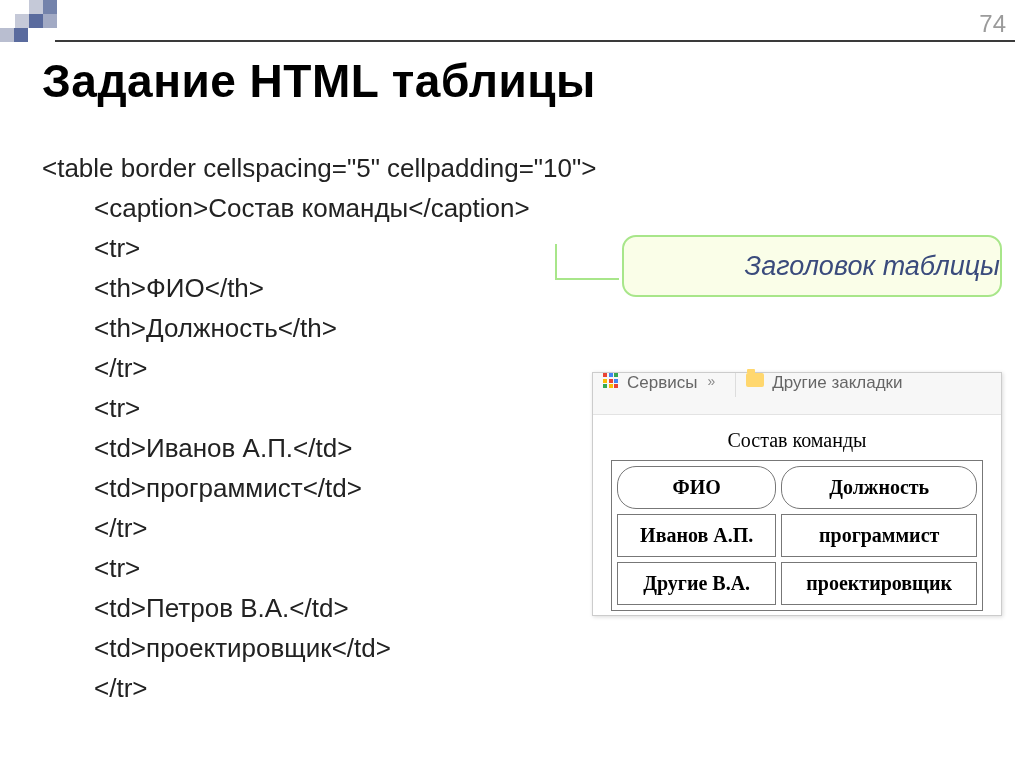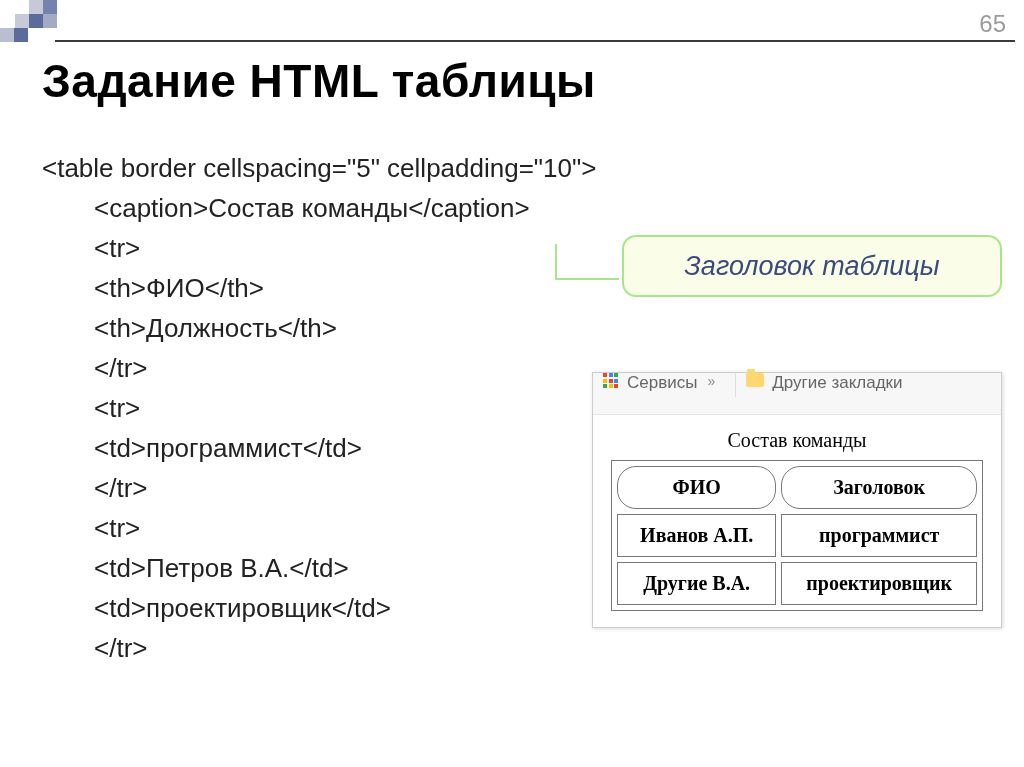--- a/index.html
+++ b/index.html
@@ -62,21 +62,21 @@
       position: absolute;
       right: 22px;
       top: 235px;
       width: 380px;
       height: 62px;
       background: #fafee8;
       border: 2px solid #a8e68a;
       border-radius: 14px;
       display: flex;
       align-items: center;
-      justify-content: center;
+      justify-content: flex-end;
       font-size: 27px;
       font-style: italic;
       color: #3a4b7c;
     }
     .callout-connector {
       position: absolute;
       right: 400px;
       top: 244px;
     }
     .browser-preview {
@@ -122,21 +122,21 @@
     .folder-icon {
       width: 18px; height: 14px; background: #ffd76e;
       border-radius: 2px; margin-right: 8px;
       position: relative;
     }
     .folder-icon::before {
       content:''; position:absolute; top:-4px; left:1px;
       width:8px; height:4px; background:#ffd76e; border-radius:1px 1px 0 0;
     }
     .rendered-table-area {
-      padding: 14px 18px 16px 18px;
+      padding: 14px 18px 4px 18px;
       background: #fff;
     }
     .rendered-caption {
       text-align: center;
       font-family: 'Times New Roman', serif;
       font-size: 20px;
       margin-bottom: 8px;
     }
     .rendered-table {
       border-collapse: separate;
@@ -165,32 +165,33 @@
   <div class="sq sq1"></div>
   <div class="sq sq2"></div>
   <div class="sq sq3"></div>
   <div class="sq sq4"></div>
   <div class="sq sq5"></div>
   <div class="sq sq6"></div>
   <div class="sq sq7"></div>
 </div>
 <div class="underline"></div>
 
-<div class="page-num">65</div>
+<div class="page-num">74</div>
 
 <h1 class="slide-title">Задание HTML таблицы</h1>
 
 <div class="code-block">
   <div>&lt;table border cellspacing="5" cellpadding="10"&gt;</div>
   <div class="indent1">&lt;caption&gt;Состав команды&lt;/caption&gt;</div>
   <div class="indent1">&lt;tr&gt;</div>
   <div class="indent2">&lt;th&gt;ФИО&lt;/th&gt;</div>
   <div class="indent2">&lt;th&gt;Должность&lt;/th&gt;</div>
   <div class="indent1">&lt;/tr&gt;</div>
   <div class="indent1">&lt;tr&gt;</div>
+  <div class="indent2">&lt;td&gt;Иванов А.П.&lt;/td&gt;</div>
   <div class="indent2">&lt;td&gt;программист&lt;/td&gt;</div>
   <div class="indent1">&lt;/tr&gt;</div>
   <div class="indent1">&lt;tr&gt;</div>
   <div class="indent2">&lt;td&gt;Петров В.А.&lt;/td&gt;</div>
   <div class="indent2">&lt;td&gt;проектировщик&lt;/td&gt;</div>
   <div class="indent1">&lt;/tr&gt;</div>
 </div>
 
 <svg class="callout-connector" width="80" height="60">
   <path d="M 75 35 L 12 35 L 12 -28" fill="none" stroke="#a8e68a" stroke-width="2"></path>
@@ -219,21 +220,21 @@
     <div class="sep-line"></div>
     <div class="folder-icon"></div>
     <span>Другие закладки</span>
   </div>
   <div class="rendered-table-area">
     <div class="rendered-caption">Состав команды</div>
     <table class="rendered-table">
       <tbody>
           <tr>
         <th>ФИО</th>
-        <th>Заголовок</th>
+        <th>Должность</th>
       </tr>
       <tr>
         <td>Иванов А.П.</td>
         <td>программист</td>
       </tr>
       <tr>
         <td>Другие В.А.</td>
         <td>проектировщик</td>
       </tr>
     </tbody>

